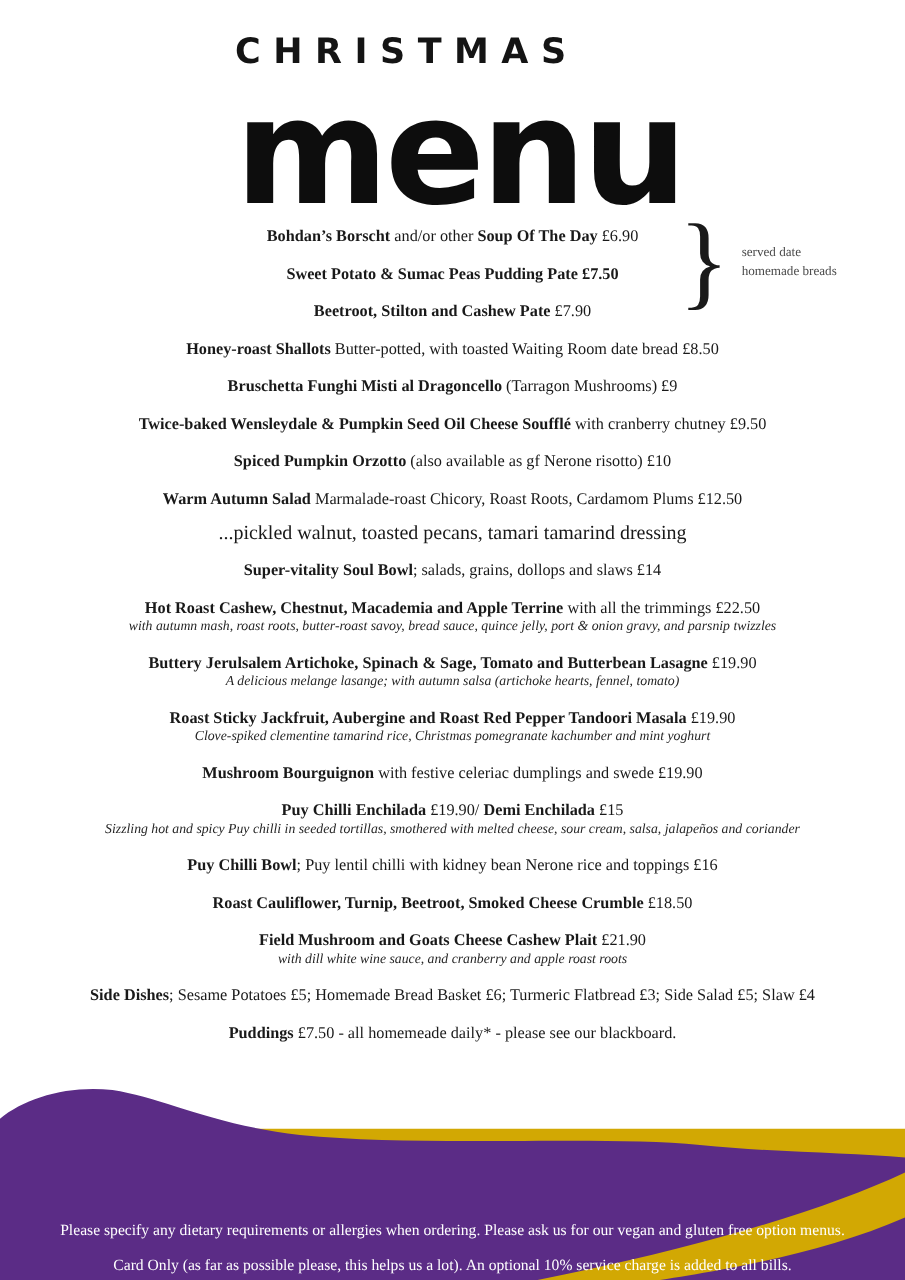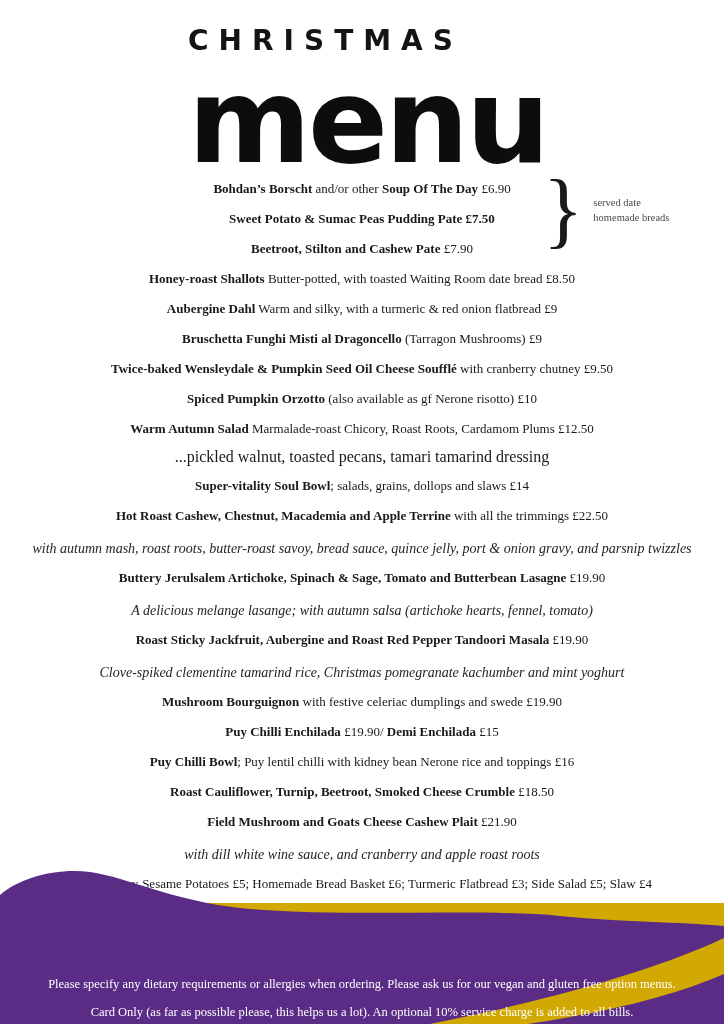--- a/index.html
+++ b/index.html
@@ -25,21 +25,21 @@
   .brace-group { position:absolute; left:543px; top:168px; display:flex; align-items:center; }
   .brace { font-family:"Liberation Serif", serif; font-size:84px; font-weight:400; line-height:1; color:#1a1a1a; }
   .brace-note { margin-left:10px; font-size:10.5px; color:#4a4a4a; line-height:1.45; }
   
   .menu { position:absolute; top:180px; left:0; width:724px; text-align:center; }
   .entry { margin-bottom:13px; }
   .entry.section-break { margin-top:10px; }
   .line { white-space:nowrap; }
   .line.main { font-size:13px; line-height:17px; }
   .line.sub  { font-size:16px;  line-height:15px; margin-top:12px; }
-  .line.ital { font-size:14px;  line-height:14px; margin-top:18px; font-style:italic; color:#242424; }
+  .line.ital { font-size:11px;  line-height:14px; margin-top:0; font-style:italic; color:#242424; }
   .line .b { font-weight:bold; }
   
   .footer-art { position:absolute; left:0; bottom:0; width:724px; height:154px; display:block; }
   .footer-line { position:absolute; left:0; right:0; text-align:center; color:#ffffff; font-size:12.5px; white-space:nowrap;margin-top:48px; }
   .footer-line1 { top:929px; }
   .footer-line2 { top:957px; }
 </style>
 </head>
 <body>
 
@@ -65,23 +65,20 @@
       <div class="entry">
         <div class="line main"><span class="b">Sweet Potato &amp; Sumac Peas Pudding Pate £7.50</span></div>
       </div>
       <div class="entry">
         <div class="line main"><span class="b">Beetroot, Stilton and Cashew Pate</span><span class="r"> £7.90</span></div>
       </div>
       <div class="entry">
         <div class="line main"><span class="b">Honey-roast Shallots</span><span class="r"> Butter-potted, with toasted Waiting Room date bread £8.50</span></div>
       </div>
       <div class="entry">
-        <div class="line main"><span class="b">Aubergine Dahl</span><span class="r"> Warm and silky, with a turmeric &amp; red onion flatbread £9</span></div>
-      </div>
-      <div class="entry">
         <div class="line main"><span class="b">Bruschetta Funghi Misti al Dragoncello</span><span class="r"> (Tarragon Mushrooms) £9</span></div>
       </div>
       <div class="entry">
         <div class="line main"><span class="b">Twice-baked Wensleydale &amp; Pumpkin Seed Oil Cheese Soufflé</span><span class="r"> with cranberry chutney £9.50</span></div>
       </div>
       <div class="entry">
         <div class="line main"><span class="b">Spiced Pumpkin Orzotto</span><span class="r"> (also available as gf Nerone risotto) £10</span></div>
       </div>
       <div class="entry">
         <div class="line main"><span class="b">Warm Autumn Salad</span><span class="r"> Marmalade-roast Chicory, Roast Roots, Cardamom Plums £12.50</span></div>
@@ -100,20 +97,21 @@
       </div>
       <div class="entry">
         <div class="line main"><span class="b">Roast Sticky Jackfruit, Aubergine and Roast Red Pepper Tandoori Masala</span><span class="r"> £19.90</span></div>
         <div class="line ital"><span class="r">Clove-spiked clementine tamarind rice, Christmas pomegranate kachumber and mint yoghurt</span></div>
       </div>
       <div class="entry">
         <div class="line main"><span class="b">Mushroom Bourguignon</span><span class="r"> with festive celeriac dumplings and swede £19.90</span></div>
       </div>
       <div class="entry">
         <div class="line main"><span class="b">Puy Chilli Enchilada</span><span class="r"> £19.90/ </span><span class="b">Demi Enchilada</span><span class="r"> £15</span></div>
+        <div class="line ital"><span class="r">Sizzling hot and spicy Puy chilli in seeded tortillas, smothered with melted cheese, sour cream, salsa, jalapeños and coriander</span></div>
       </div>
       <div class="entry">
         <div class="line main"><span class="b">Puy Chilli Bowl</span><span class="r">; Puy lentil chilli with kidney bean Nerone rice and toppings £16</span></div>
       </div>
       <div class="entry">
         <div class="line main"><span class="b">Roast Cauliflower, Turnip, Beetroot, Smoked Cheese Crumble</span><span class="r"> £18.50</span></div>
       </div>
       <div class="entry">
         <div class="line main"><span class="b">Field Mushroom and Goats Cheese Cashew Plait</span><span class="r"> £21.90</span></div>
         <div class="line ital"><span class="r">with dill white wine sauce, and cranberry and apple roast roots</span></div>

